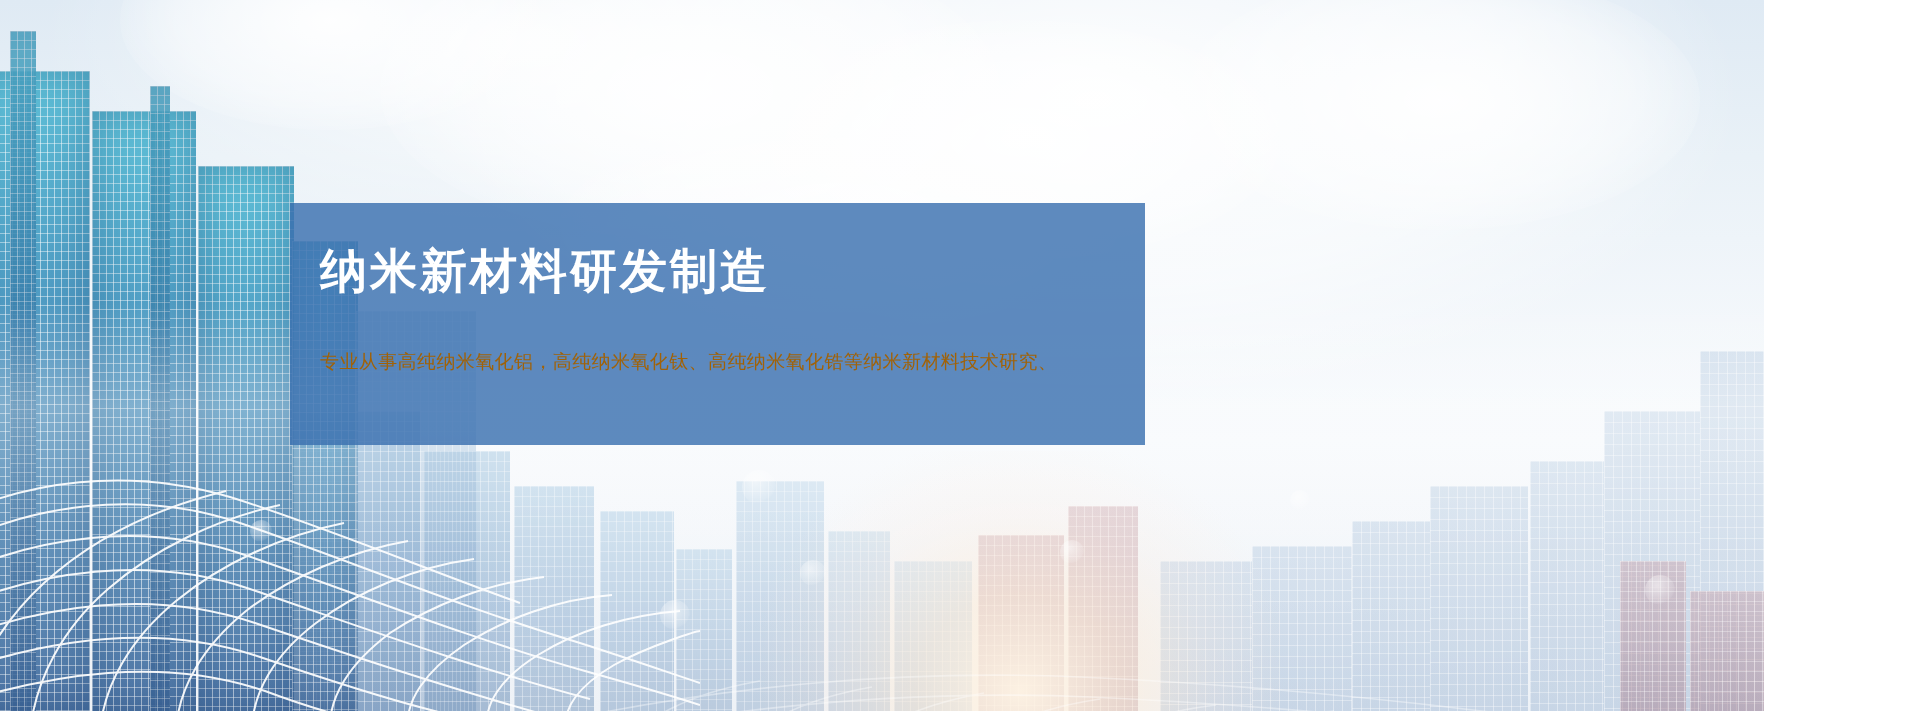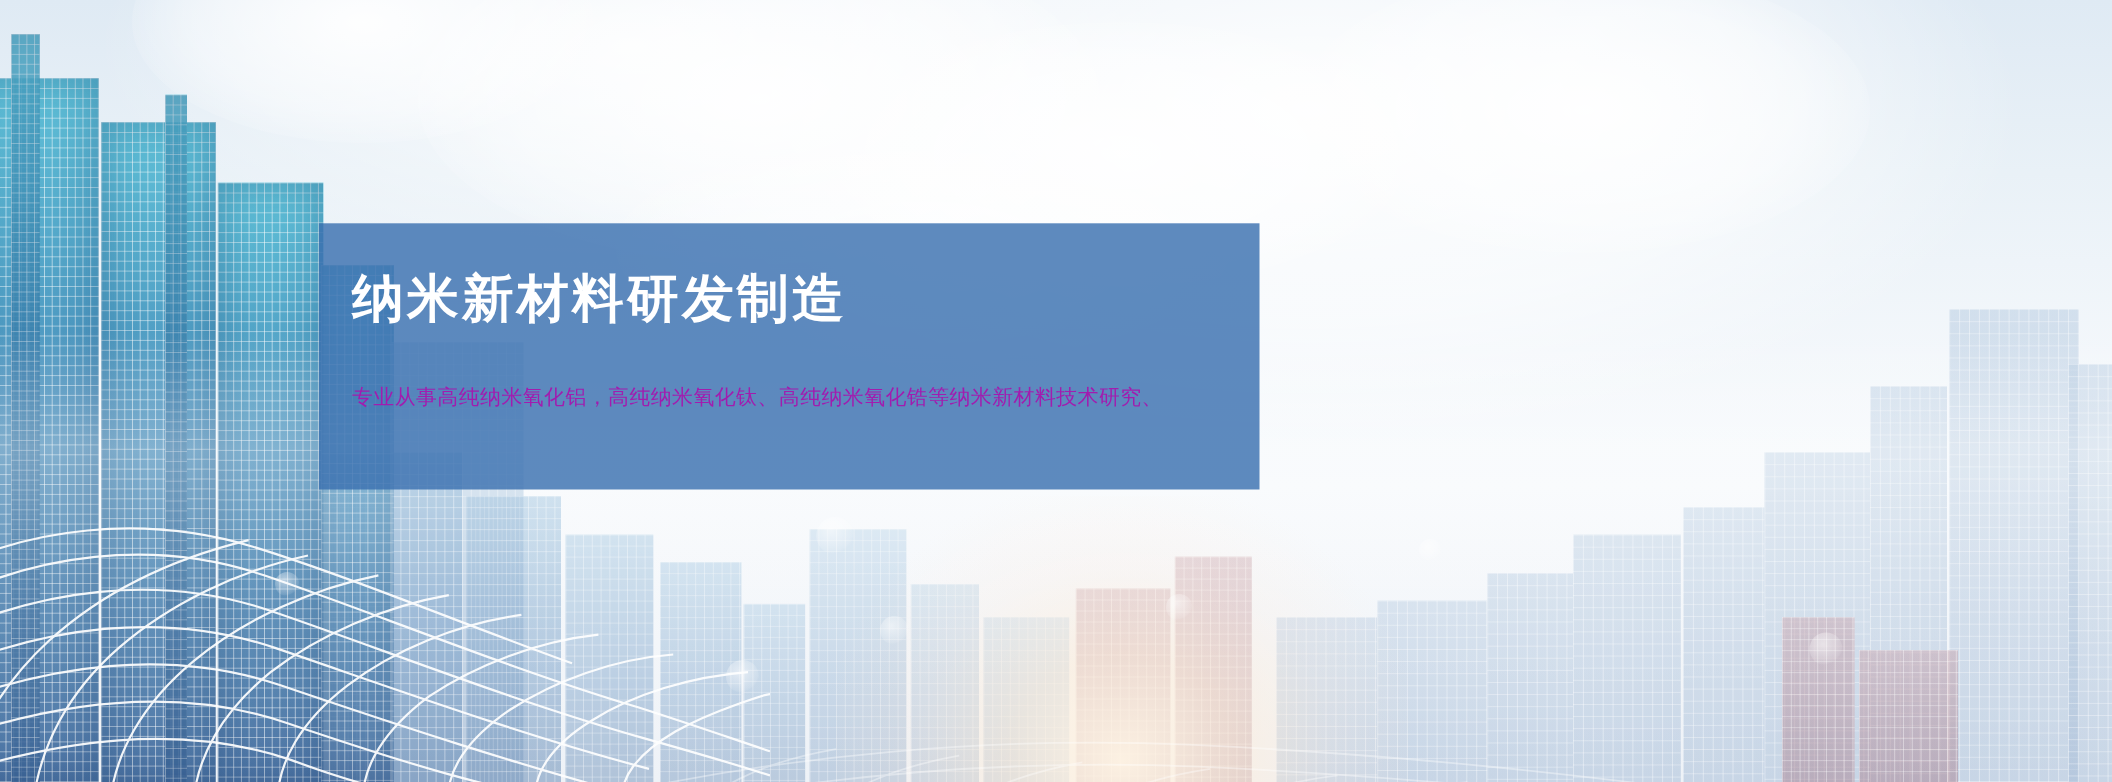--- a/index.html
+++ b/index.html
@@ -1,21 +1,21 @@
 <!DOCTYPE html>
 <html><head>
 <meta charset="utf-8">
 <title>Banner</title>
 <style>
   html,body{margin:0;padding:0;background:#fff;}
   body{font-family:"Liberation Sans","DejaVu Sans",sans-serif;}
 
   #banner{
     position:relative;
-    width:1920px;
+    width:1764px;
     height:711px;
     overflow:hidden;
     background:#eef3f9;
   }
 
   
   .sky{
     position:absolute; inset:0;
     background:
       radial-gradient(ellipse 900px 420px at 62% 14%, rgba(255,255,255,0.96) 0%, rgba(255,255,255,0.55) 45%, rgba(255,255,255,0) 72%),
@@ -122,21 +122,21 @@
     margin:0;
     color:#ffffff;
     font-size:47px;
     line-height:1.1;
     font-weight:bold;
     letter-spacing:3px;
     white-space:nowrap;
   }
   #subtitle{
     margin:46px 0 0 0;
-    color:#a21caf;
+    color:#a16207;
     font-size:19px;
     line-height:1.95;
     letter-spacing:.4px;
     font-weight:normal;
   }
   #subtitle span{display:block;}
 </style>
 </head>
 <body>
 

